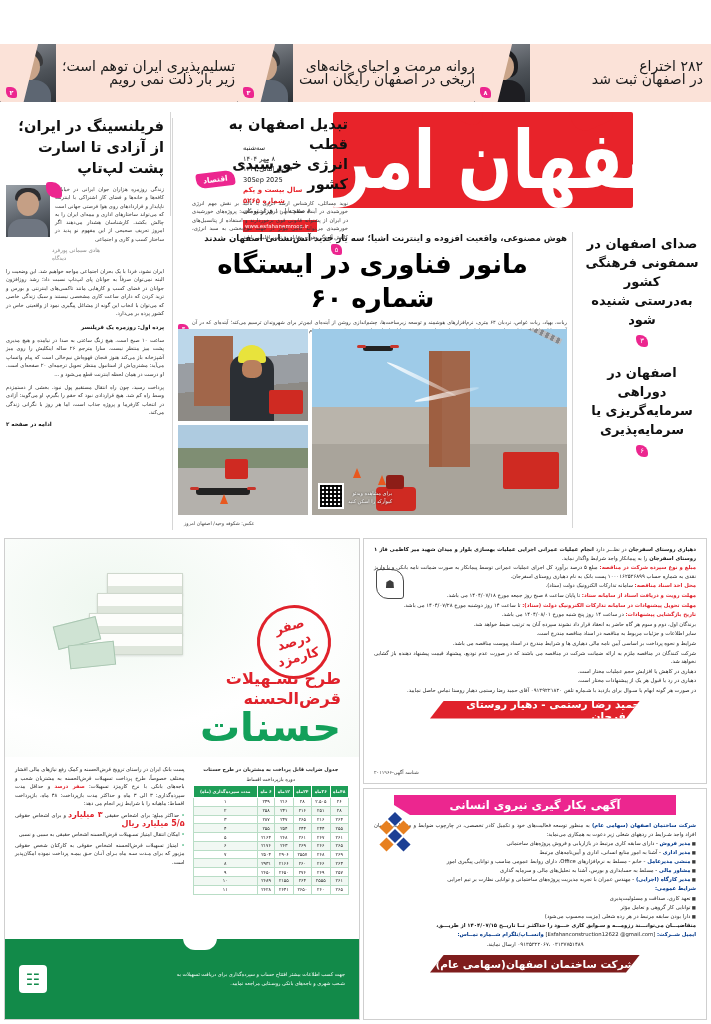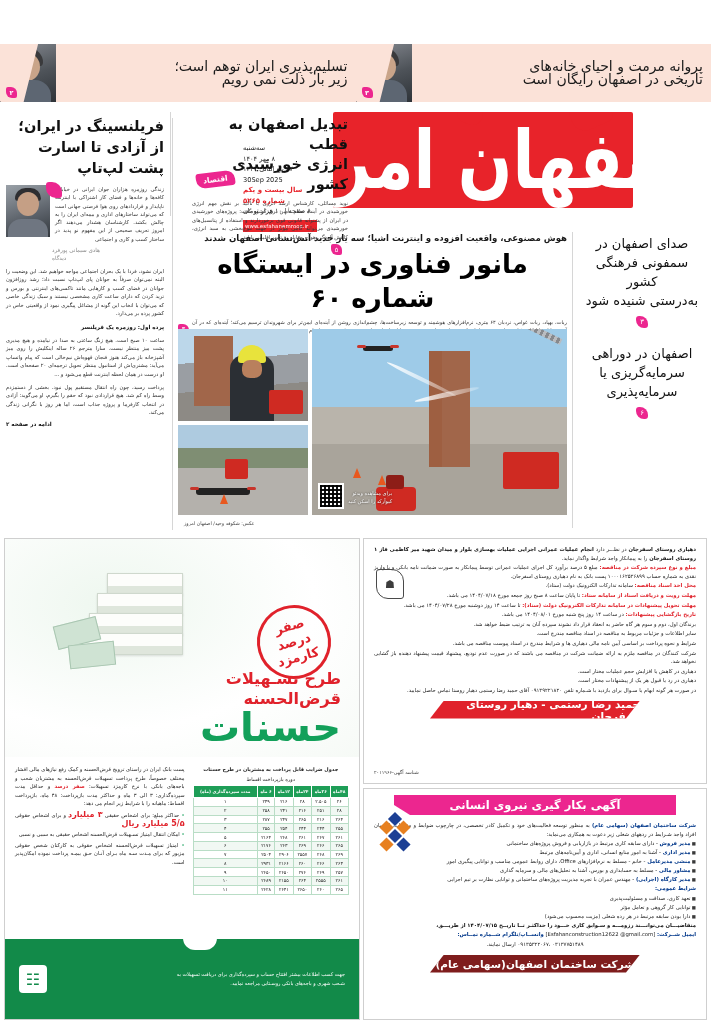--- a/index.html
+++ b/index.html
@@ -172,21 +172,21 @@
     color:#111; text-align: left;
   }
 
   
   .sidebar {
     position: absolute; right: 0; top: 228px; width: 138px; height: 300px;
     direction: rtl; padding: 6px 8px; text-align: center;
   }
   .sb-item { margin-bottom: 16px; }
   .sb-item h3 {
-    font-size: 13px; font-weight:400; color:#111; line-height: 19px;
+    font-size: 13px; font-weight:700; color:#111; line-height: 19px;
   }
   .sb-pg {
     margin: 6px auto 0; width: 12px; height:12px; background:#ec268f;
     color:#fff; font-size:7px; display:flex;align-items:center;justify-content:center;
     border-radius: 3px 8px 3px 8px;
   }
 
   
   .main-story {
     position: absolute; right: 138px; left: 172px; top: 232px; height: 300px;
@@ -398,20 +398,32 @@
           <div class="head"></div>
           <div class="body"></div>
       </div>
       <div class="teaser-text">
         <div class="tline">پروانه مرمت و احیای خانه‌های</div>
         <div class="tline">تاریخی در اصفهان رایگان است</div>
       </div>
       <div class="teaser-pg">۳</div>
     </div>
 
+    <div class="teaser">
+      <div class="teaser-photo f">
+        <div class="hair"></div>
+          <div class="head"></div>
+          <div class="body"></div>
+      </div>
+      <div class="teaser-text">
+        <div class="tline">۲۸۲ اختراع</div>
+        <div class="tline">در اصفهان ثبت شد</div>
+      </div>
+      <div class="teaser-pg">۸</div>
+    </div>
 
   </div>
 
   <div class="masthead">
 
     <div class="logo-block">
       <div class="logo-swash"></div>
       <div class="logo-swash2"></div>
       <div class="logo-text">اصفهان امروز</div>
     </div>

